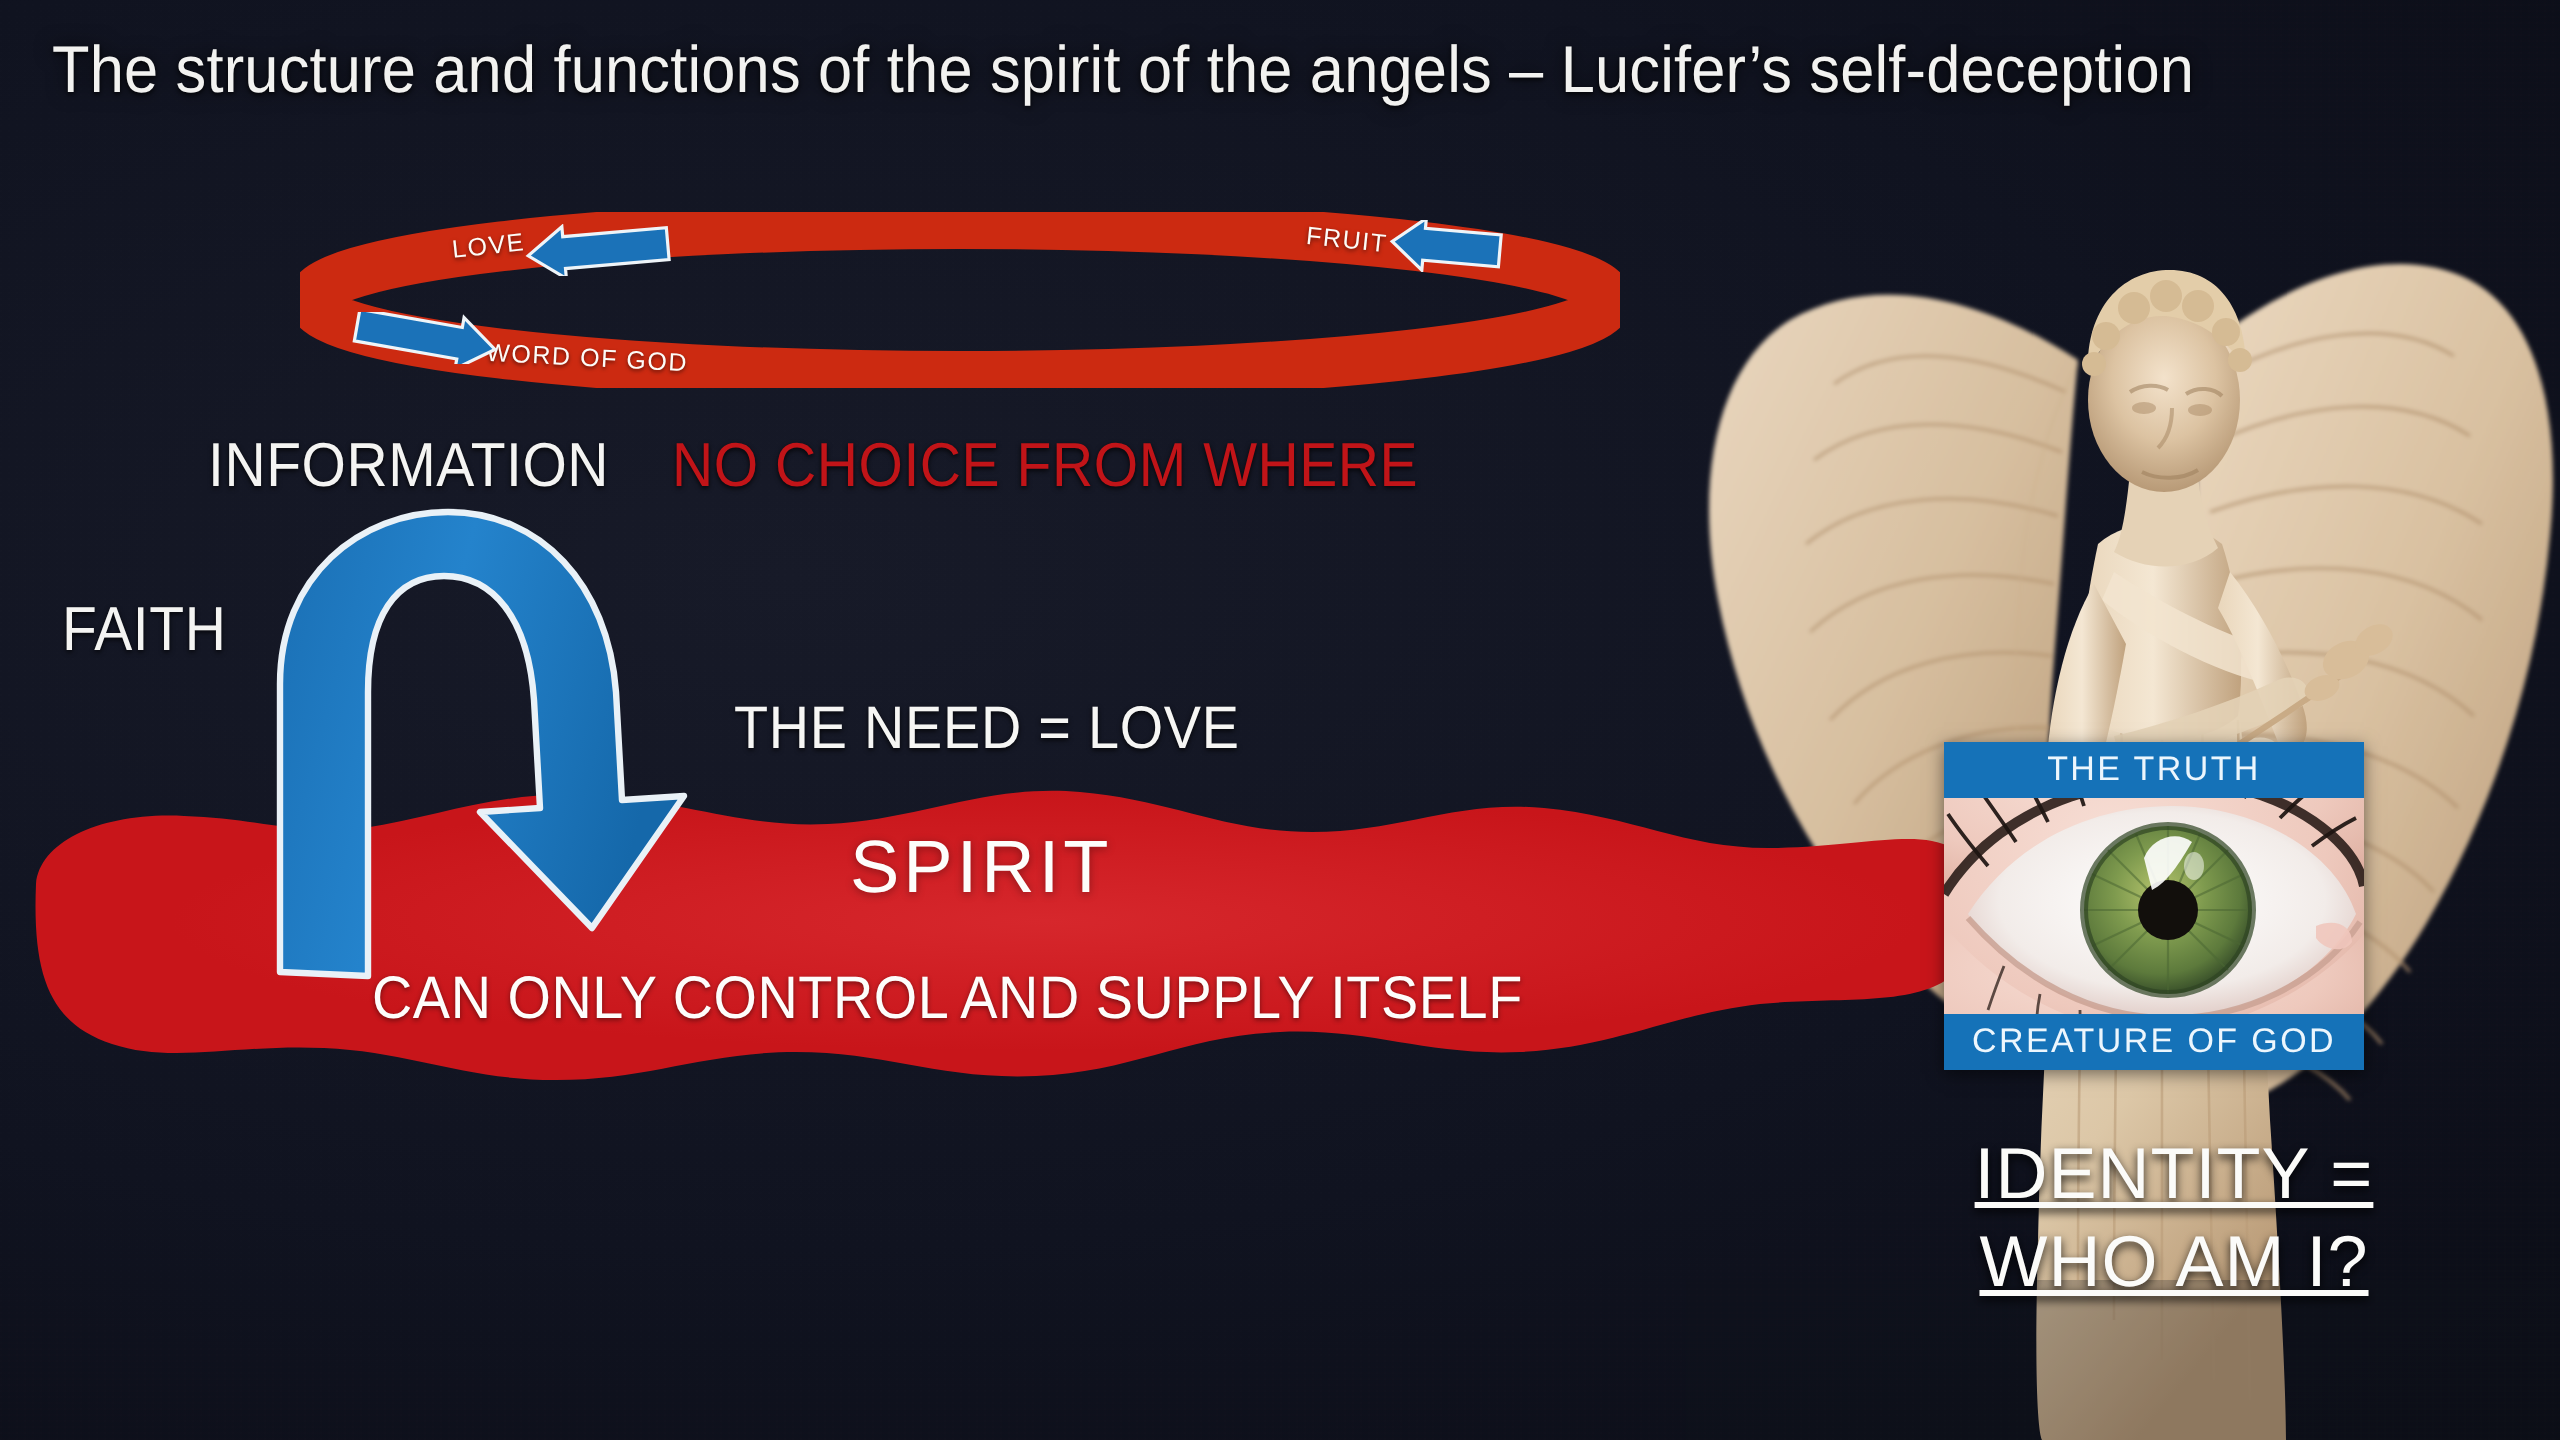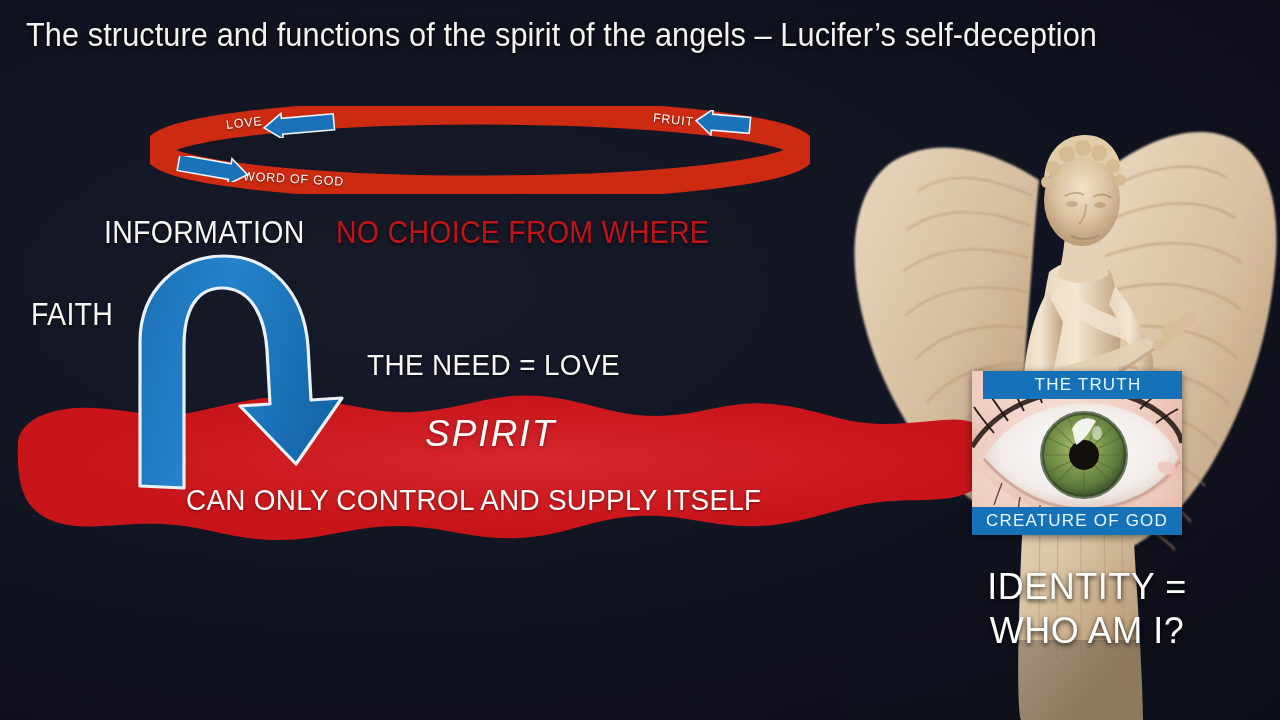--- a/index.html
+++ b/index.html
@@ -74,43 +74,43 @@
 
   
   .blob{position:absolute;left:0;top:380px;width:1000px;height:180px;z-index:25;}
 
   .need{position:absolute;left:367px;top:348px;z-index:45;
     color:#f6f6f4;font-size:30px;letter-spacing:.4px;white-space:nowrap;
     text-shadow:0 1px 3px rgba(0,0,0,.8);
     transform:scaleX(.93);transform-origin:left center;}
   .spirit{position:absolute;left:425px;top:413px;z-index:45;
     color:#fdfdfb;font-size:37px;font-weight:300;letter-spacing:2px;white-space:nowrap;
-    text-shadow:0 1px 4px rgba(0,0,0,.35);font-style:italic;}
+    text-shadow:0 1px 4px rgba(0,0,0,.35);}
   .control{position:absolute;left:186px;top:483px;z-index:45;
     color:#fdfdfb;font-size:30px;letter-spacing:.3px;white-space:nowrap;
     text-shadow:0 1px 3px rgba(0,0,0,.45);
     transform:scaleX(.93);transform-origin:left center;}
 
   
   .faith-arrow{position:absolute;left:118px;top:250px;width:280px;height:240px;z-index:46;}
 
   
   .eye-panel{position:absolute;left:972px;top:371px;width:210px;height:164px;z-index:50;
     box-shadow:0 2px 8px rgba(0,0,0,.5);overflow:hidden;}
   .eye-img{position:absolute;left:0;top:0;width:210px;height:164px;}
   .eye-band{position:absolute;left:0;width:210px;background:#1572b8;
     color:#ecf6fd;font-size:17px;letter-spacing:1.2px;text-align:center;
     line-height:28px;height:28px;}
-  .eye-band.top{top:0;margin-left:11px;}
+  .eye-band.top{top:0;}
   .eye-band.bottom{bottom:0;}
 
   .identity{position:absolute;left:972px;top:565px;width:230px;z-index:55;
     text-align:center;color:#fbfbf9;font-size:36px;line-height:1.22;
     letter-spacing:.5px;
-    text-shadow:0 2px 5px rgba(0,0,0,.85);}
+    text-shadow:0 2px 5px rgba(0,0,0,.85);text-decoration:underline;}
 </style>
 </head>
 <body>
 
 <div class="stage">
   <div class="noise"></div>
 
   <div class="angel-wrap">
     <svg class="angel-svg" viewBox="0 0 437 720" preserveAspectRatio="xMidYMid slice">
       <defs>

